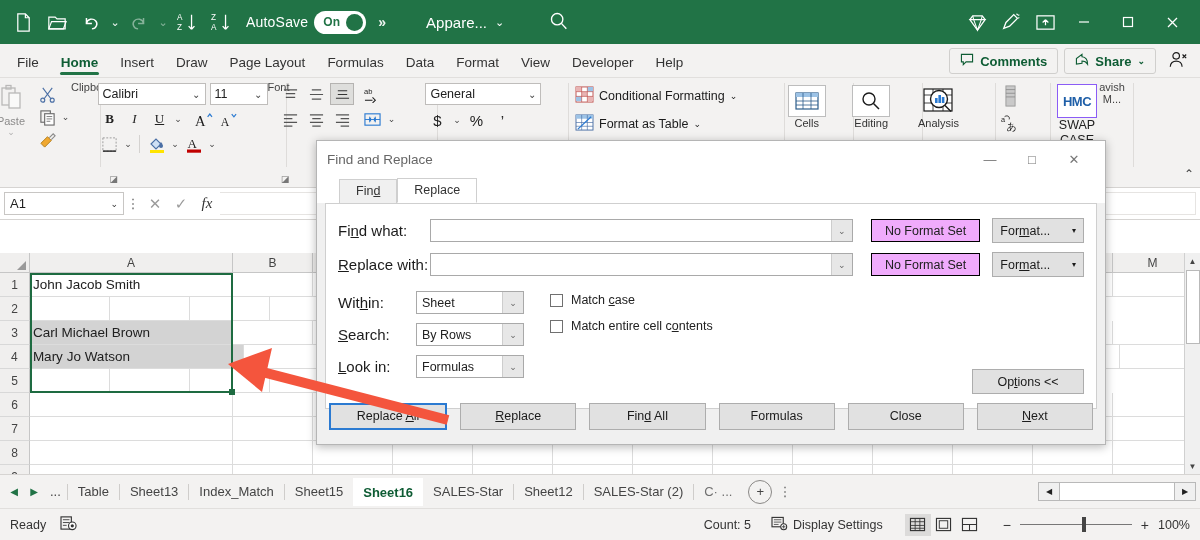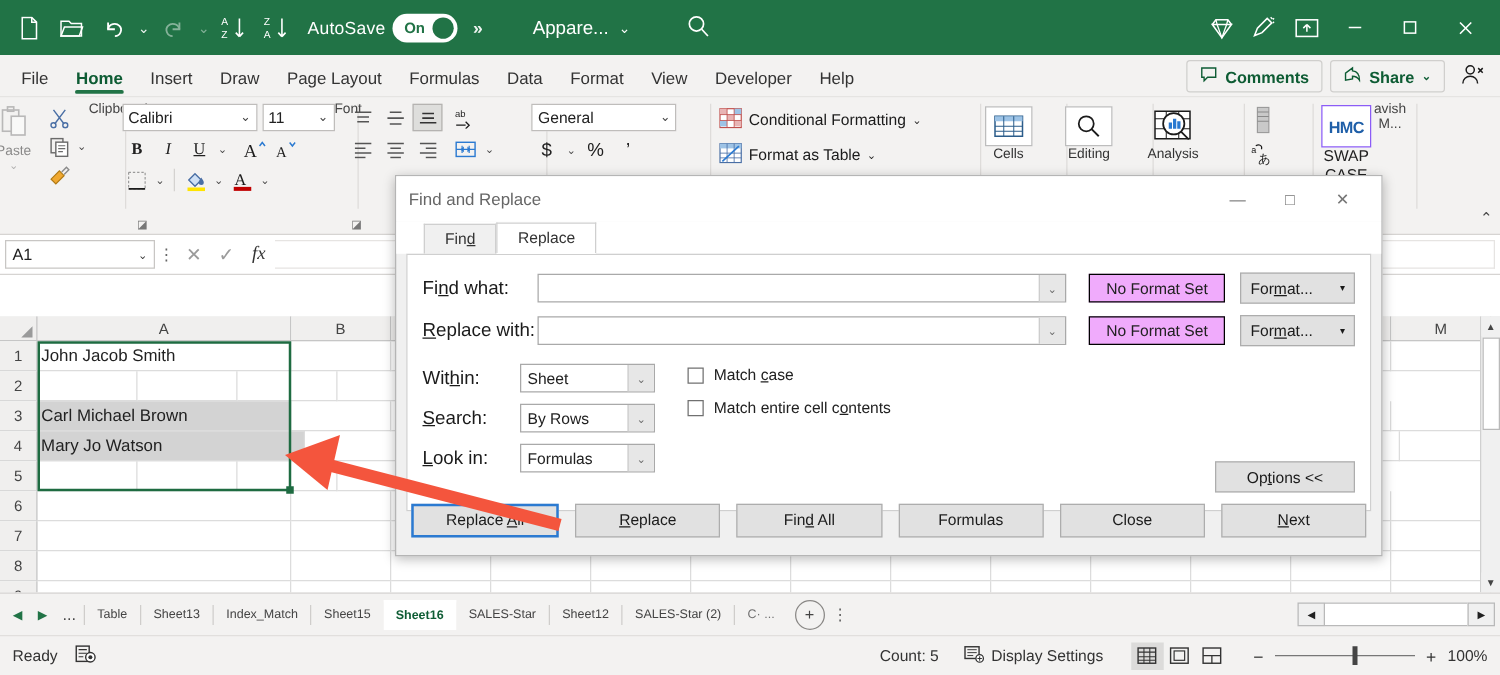--- a/index.html
+++ b/index.html
@@ -106,21 +106,21 @@
   #vscroll { position:absolute; right:0; top:0; bottom:0; width:16px; background:#f0f0f0; border-left:1px solid #d0d0d0; }
   .sc-arrow { height:16px; display:flex; align-items:center; justify-content:center; font-size:8px; color:#444; background:#f0f0f0; }
   #vthumb { position:absolute; top:17px; left:1px; width:14px; height:74px; background:#fff; border:1px solid #b9b9b9; }
 
   
   #sheetbar { position:absolute; left:0; right:0; bottom:32px; height:34px; background:#f3f2f1;
               border-top:1px solid #d6d4d2; display:flex; align-items:center; padding:0 4px; }
   .nav-ic { width:20px; height:22px; display:flex; align-items:center; justify-content:center; color:#217346; font-size:10px; }
   .ellips { padding:0 6px; color:#444; font-size:13px; }
   .tsep { width:1px; height:16px; background:#cfcdcb; }
-  .stab { padding:5px 10px 6px; font-size:10px; color:#444; white-space:nowrap; }
+  .stab { padding:5px 10px 6px; font-size:13px; color:#444; white-space:nowrap; }
   .stab.active { background:#fff; color:#0e5c34; font-weight:700; border-top:2px solid #fff; }
   .addsheet { width:24px; height:24px; border-radius:50%; border:1px solid #8a8886; display:flex;
               align-items:center; justify-content:center; font-size:13px; color:#444; margin:0 6px; }
   #hscroll { margin-left:auto; display:flex; align-items:center; gap:0; }
   .hs-arrow { width:22px; height:19px; border:1px solid #b9b9b9; background:#f0f0f0;
               display:flex; align-items:center; justify-content:center; font-size:8px; }
   #hthumb { width:114px; height:19px; background:#fff; border-top:1px solid #b9b9b9; border-bottom:1px solid #b9b9b9; }
 
   #statusbar { position:absolute; left:0; right:0; bottom:0; height:32px; background:#f3f2f1;
                border-top:1px solid #e1dfdd; display:flex; align-items:center; padding:0 10px; font-size:12.5px; color:#333; }

